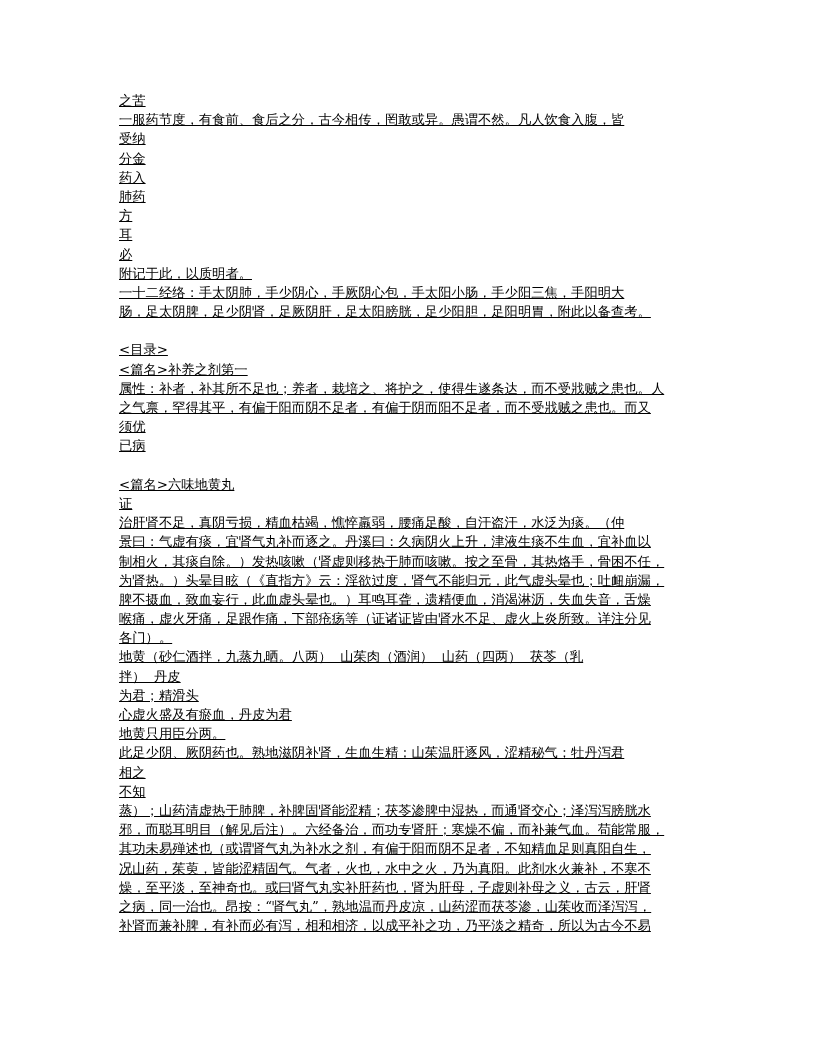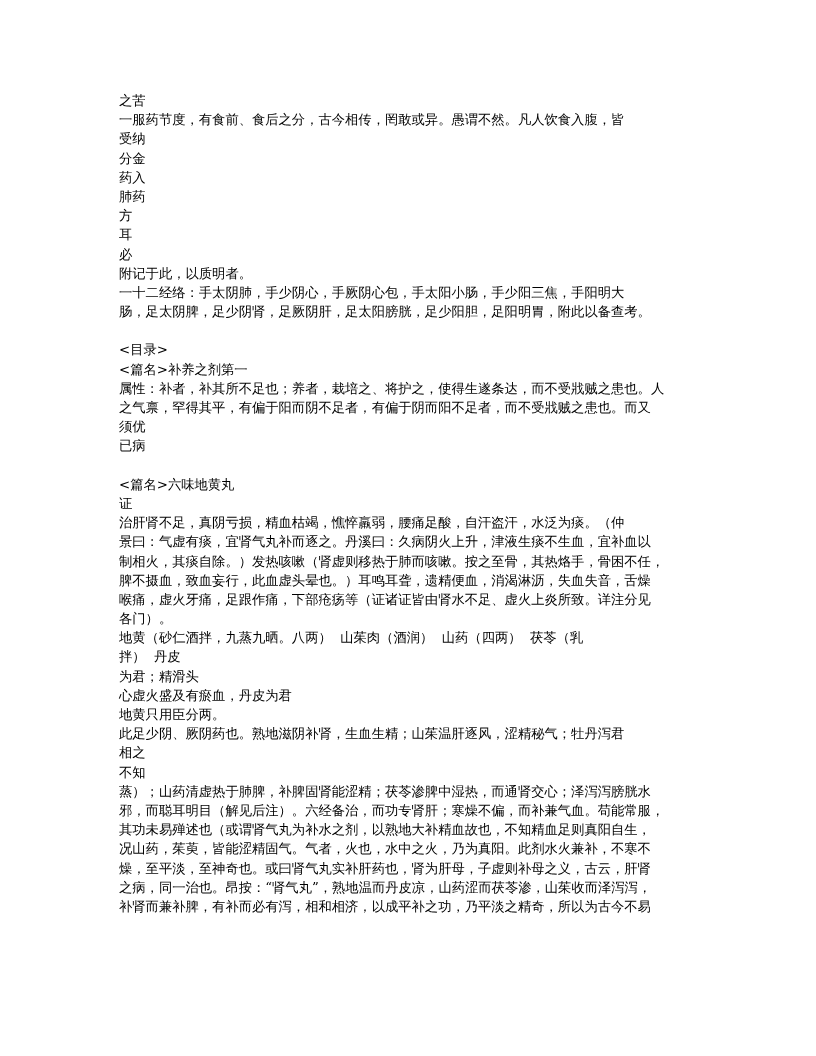--- a/index.html
+++ b/index.html
@@ -20,20 +20,21 @@
       left: 119px;
       top: 91px;
       width: 580px;
       font-size: 13.3px;
       line-height: 19.2px;
     }
     .line {
       white-space: pre;
       height: 19.2px;
       overflow: visible;
+      text-decoration: underline;
     }
     .blank {
       height: 19.2px;
     }
   </style>
 </head>
 <body>
 
 <div class="page">
 
@@ -64,33 +65,34 @@
   </div>
 
   <div class="blank"></div>
 
   <div>
     <div class="line">&lt;篇名&gt;六味地黄丸</div>
     <div class="line">证</div>
     <div class="line">治肝肾不足，真阴亏损，精血枯竭，憔悴羸弱，腰痛足酸，自汗盗汗，水泛为痰。（仲</div>
     <div class="line">景曰：气虚有痰，宜肾气丸补而逐之。丹溪曰：久病阴火上升，津液生痰不生血，宜补血以</div>
     <div class="line">制相火，其痰自除。）发热咳嗽（肾虚则移热于肺而咳嗽。按之至骨，其热烙手，骨困不任，</div>
+    <div class="line">为肾热。）头晕目眩（《直指方》云：淫欲过度，肾气不能归元，此气虚头晕也；吐衄崩漏，</div>
     <div class="line">脾不摄血，致血妄行，此血虚头晕也。）耳鸣耳聋，遗精便血，消渴淋沥，失血失音，舌燥</div>
     <div class="line">喉痛，虚火牙痛，足跟作痛，下部疮疡等（证诸证皆由肾水不足、虚火上炎所致。详注分见</div>
     <div class="line">各门）。</div>
     <div class="line">地黄（砂仁酒拌，九蒸九晒。八两）  山茱肉（酒润）  山药（四两）  茯苓（乳</div>
     <div class="line">拌）  丹皮</div>
     <div class="line">为君；精滑头</div>
     <div class="line">心虚火盛及有瘀血，丹皮为君</div>
     <div class="line">地黄只用臣分两。</div>
     <div class="line">此足少阴、厥阴药也。熟地滋阴补肾，生血生精；山茱温肝逐风，涩精秘气；牡丹泻君</div>
     <div class="line">相之</div>
     <div class="line">不知</div>
     <div class="line">蒸）；山药清虚热于肺脾，补脾固肾能涩精；茯苓渗脾中湿热，而通肾交心；泽泻泻膀胱水</div>
     <div class="line">邪，而聪耳明目（解见后注）。六经备治，而功专肾肝；寒燥不偏，而补兼气血。苟能常服，</div>
-    <div class="line">其功未易殚述也（或谓肾气丸为补水之剂，以熟地大补精血故也，不知精血足则真阳自生，</div>
+    <div class="line">其功未易殚述也（或谓肾气丸为补水之剂，有偏于阳而阴不足者，不知精血足则真阳自生，</div>
     <div class="line">况山药，茱萸，皆能涩精固气。气者，火也，水中之火，乃为真阳。此剂水火兼补，不寒不</div>
     <div class="line">燥，至平淡，至神奇也。或曰肾气丸实补肝药也，肾为肝母，子虚则补母之义，古云，肝肾</div>
     <div class="line">之病，同一治也。昂按：“肾气丸”，熟地温而丹皮凉，山药涩而茯苓渗，山茱收而泽泻泻，</div>
     <div class="line">补肾而兼补脾，有补而必有泻，相和相济，以成平补之功，乃平淡之精奇，所以为古今不易</div>
   </div>
 
 </div>
 
 </body></html>

